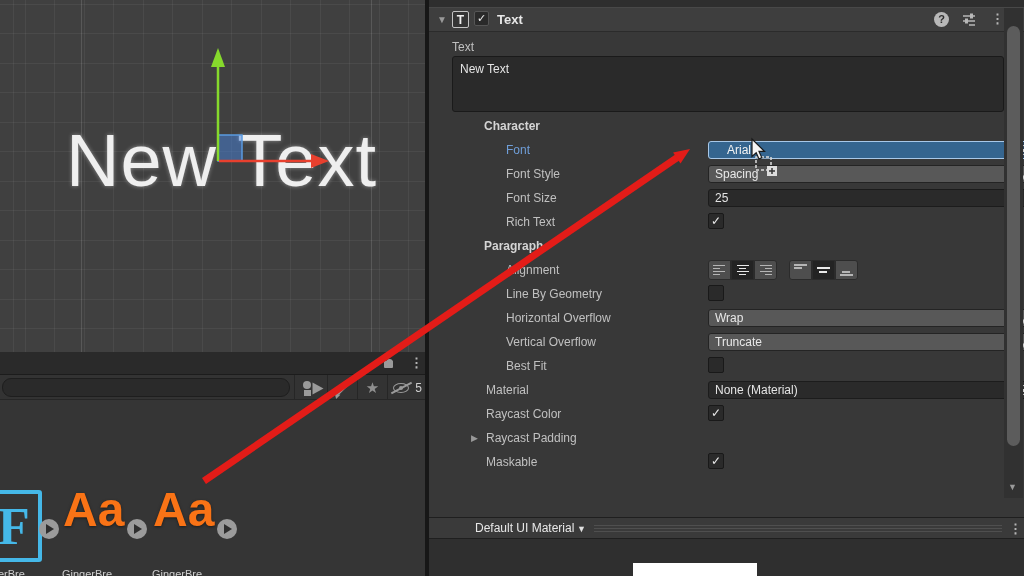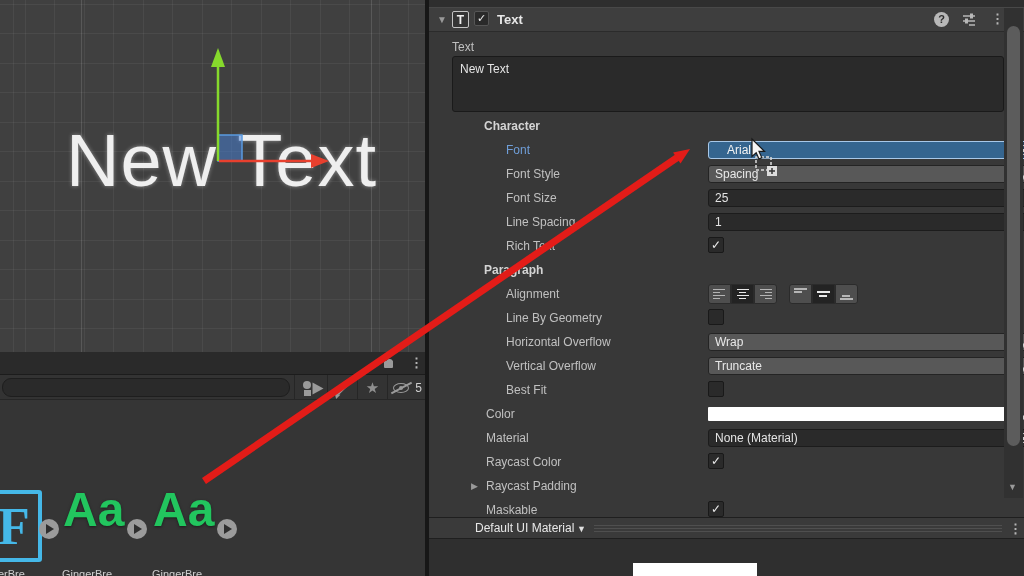--- a/index.html
+++ b/index.html
@@ -37,21 +37,21 @@
   .eye-count { color:#d0d0d0; font-size:12px; }
   .shape-circle { position:absolute; left:3px; top:3px; width:8px; height:8px; background:#9a9a9a; border-radius:50%; }
   .shape-square { position:absolute; left:4px; top:12px; width:7px; height:6px; background:#9a9a9a; }
   .shape-tri { position:absolute; left:12px; top:5px; width:0; height:0;
     border-left:6px solid transparent; border-right:6px solid transparent; border-bottom:11px solid #9a9a9a; transform:rotate(90deg); }
   .pencil-bar { position:absolute; left:9px; top:2px; width:4px; height:16px; background:#9a9a9a; transform:rotate(45deg); border-radius:1px; }
   .pencil-tip { position:absolute; left:2px; top:14px; width:0; height:0;
     border-top:3px solid transparent; border-bottom:3px solid transparent; border-right:5px solid #9a9a9a; transform:rotate(45deg); }
 
   #project-content { left:0; top:48px; width:425px; height:176px; }
-  .asset-preview-aa { top:86px; font-size:48px; font-weight:600; color:#22c55e; line-height:1;
+  .asset-preview-aa { top:86px; font-size:48px; font-weight:600; color:#f97316; line-height:1;
     text-shadow:0 1px 3px rgba(0,0,0,0.5); }
   .asset-label { top:168px; font-size:11px; color:#cfcfcf; white-space:nowrap; }
   #font-file-icon { left:-28px; top:90px; width:70px; height:72px; border:4px solid #45b8e8; border-radius:3px;
     display:flex; align-items:center; justify-content:center; }
   #font-file-letter { font-family:"Liberation Serif", serif; font-size:52px; font-weight:bold; color:#45b8e8; margin-left:14px; }
   .expand-circle { width:20px; height:20px; border-radius:50%; background:#9b9b9b;
     display:flex; align-items:center; justify-content:center; }
   .expand-tri { width:0; height:0; border-top:5px solid transparent; border-bottom:5px solid transparent;
     border-left:8px solid #2e2e2e; margin-left:2px; }
 
@@ -248,24 +248,20 @@
       <div class="ctrl dropdown">
         <span>Spacing</span>
         <span class="dd-arrow">▼</span>
       </div>
     </div>
     <div class="row">
       <span class="row-label">Font Size</span>
       <div class="ctrl text-field">25</div>
     </div>
     <div class="row">
-      <span class="row-label">Line Spacing</span>
-      <div class="ctrl text-field">1</div>
-    </div>
-    <div class="row">
       <span class="row-label">Rich Text</span>
       <div class="ctrl checkbox-ctrl" style="width:16px">✓</div>
     </div>
     <div class="row">
       <span class="section-heading">Paragraph</span>
     </div>
     <div class="row">
       <span class="row-label">Alignment</span>
       <div class="align-group" style="left:247px">
         <div class="align-btn">
@@ -328,28 +324,20 @@
     <div class="row">
       <span class="row-label">Vertical Overflow</span>
       <div class="ctrl dropdown">
         <span>Truncate</span>
         <span class="dd-arrow">▼</span>
       </div>
     </div>
     <div class="row">
       <span class="row-label">Best Fit</span>
       <div class="ctrl checkbox-ctrl" style="width:16px"></div>
-    </div>
-    <div class="row">
-      <span class="row-label" style="left:25px">Color</span>
-      <div id="color-swatch" class="abs"></div>
-      <div id="eyedropper" class="abs">
-        <div class="dropper-bar"></div>
-          <div class="dropper-tip"></div>
-      </div>
     </div>
     <div class="row">
       <span class="row-label" style="left:25px">Material</span>
       <div class="ctrl text-field" style="padding-right:36px">None (Material)
         <div class="picker-zone dark">
             <div class="picker-circle">
               <div class="picker-dot"></div>
             </div>
           </div>
       </div>

